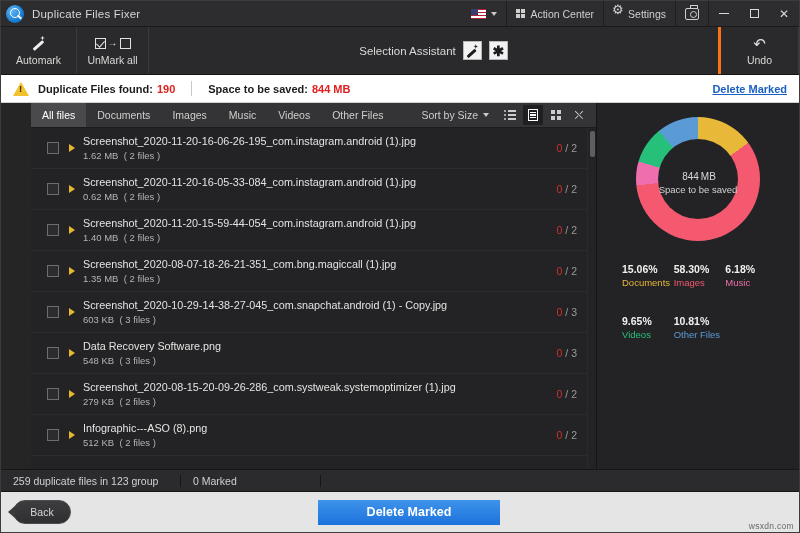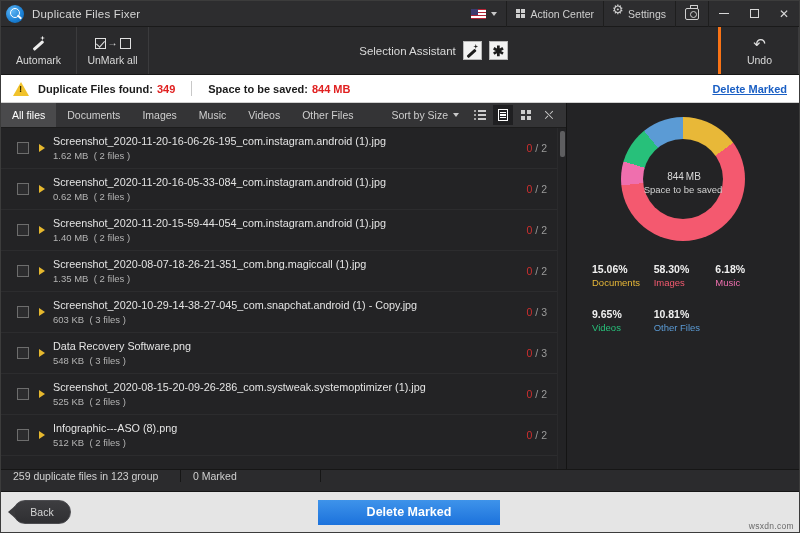--- a/index.html
+++ b/index.html
@@ -139,21 +139,21 @@
   .info-label { font-weight: bold; }
   .info-val { color: #e02020; font-weight: bold; margin-left: 4px; }
   .info-div { width: 1px; height: 15px; background: #c8c8c8; margin: 0 16px; }
   .del-marked-link {
     margin-left: auto; color: #1a5fc4; font-size: 11px;
     text-decoration: underline; font-weight: bold; cursor: pointer;
   }
 
   
   .body { flex: 1; display: flex; min-height: 0; }
-  .left { width: 565px; display: flex; flex-direction: column; background: #232325; min-width: 0; }
+  .left { width: 565px; display: flex; flex-direction: column; background: #232325; min-width: 0; margin-left: 30px; }
   .right { flex: 1; background: #232325; border-left: 1px solid #141414; display: flex; flex-direction: column; }
 
   
   .tabbar {
     height: 25px; flex: 0 0 25px; background: #343436;
     display: flex; align-items: stretch; border-bottom: 1px solid #1c1c1c;
   }
   .tab {
     display: flex; align-items: center; padding: 0 11px;
     color: #cfcfcf; font-size: 10.5px; cursor: pointer;
@@ -217,29 +217,29 @@
   .donut-hole {
     position: absolute; left: 22px; top: 22px; width: 80px; height: 80px;
     border-radius: 50%; background: #232325;
     display: flex; flex-direction: column; align-items: center; justify-content: center; gap: 1px;
   }
   .donut-num { color: #e8453c; font-size: 20px; font-weight: bold; line-height: 1; }
   .donut-num span { font-size: 10px; color: #d8d8d8; font-weight: normal; margin-left: 2px; }
   .donut-cap { color: #d2d2d2; font-size: 9.5px; text-align: center; line-height: 1.25; }
   .legend {
     width: 100%; padding: 22px 22px 0 25px;
-    display: grid; grid-template-columns: repeat(3, 1fr); row-gap: 20px;
+    display: grid; grid-template-columns: repeat(3, 1fr); row-gap: 27px;
   }
   .lg-pct { color: #f0f0f0; font-size: 10.5px; font-weight: bold; margin-bottom: 2px; }
   .lg-name { font-size: 9.5px; }
 
   
   .statusbar {
     height: 23px; flex: 0 0 23px; background: #2b2b2d;
-    display: flex; align-items: flex-start;
+    display: flex; align-items: center;
     border-top: 1px solid #161616; border-bottom: 1px solid #161616;
   }
   .st-cell {
     display: flex; align-items: center; padding: 0 12px;
     color: #d0d0d0; font-size: 10.5px; border-right: 1px solid #161616;
   }
   .st-cell.a { width: 180px; }
   .st-cell.b { width: 140px; }
   .st-cell.c { flex: 1; border-right: none; }
 
@@ -342,21 +342,21 @@
     </div>
     <div class="tool undo-tool">
       <span class="undo-glyph">↶</span>
       <span>Undo</span>
     </div>
   </div>
 
   <div class="infobar">
     <span class="warn-tri"></span>
     <span class="info-label">Duplicate Files found:</span>
-    <span class="info-val">349</span>
+    <span class="info-val">190</span>
     <span class="info-div"></span>
     <span class="info-label">Space to be saved:</span>
     <span class="info-val">844 MB</span>
     <span class="del-marked-link">Delete Marked</span>
   </div>
 
   <div class="body">
 
     <div class="left">
 
@@ -454,21 +454,21 @@
                 <span class="fname">Data Recovery Software.png</span>
                 <span class="fsize"><span>548 KB</span>&nbsp; <span>( 3 files )</span></span>
               </span>
               <span class="fcount"><b>0</b> / <span>3</span></span>
             </div>
             <div class="frow">
               <span class="fchk"></span>
               <span class="fexp"></span>
               <span class="fmeta">
                 <span class="fname">Screenshot_2020-08-15-20-09-26-286_com.systweak.systemoptimizer (1).jpg</span>
-                <span class="fsize"><span>525 KB</span>&nbsp; <span>( 2 files )</span></span>
+                <span class="fsize"><span>279 KB</span>&nbsp; <span>( 2 files )</span></span>
               </span>
               <span class="fcount"><b>0</b> / <span>2</span></span>
             </div>
             <div class="frow">
               <span class="fchk"></span>
               <span class="fexp"></span>
               <span class="fmeta">
                 <span class="fname">Infographic---ASO (8).png</span>
                 <span class="fsize"><span>512 KB</span>&nbsp; <span>( 2 files )</span></span>
               </span>

